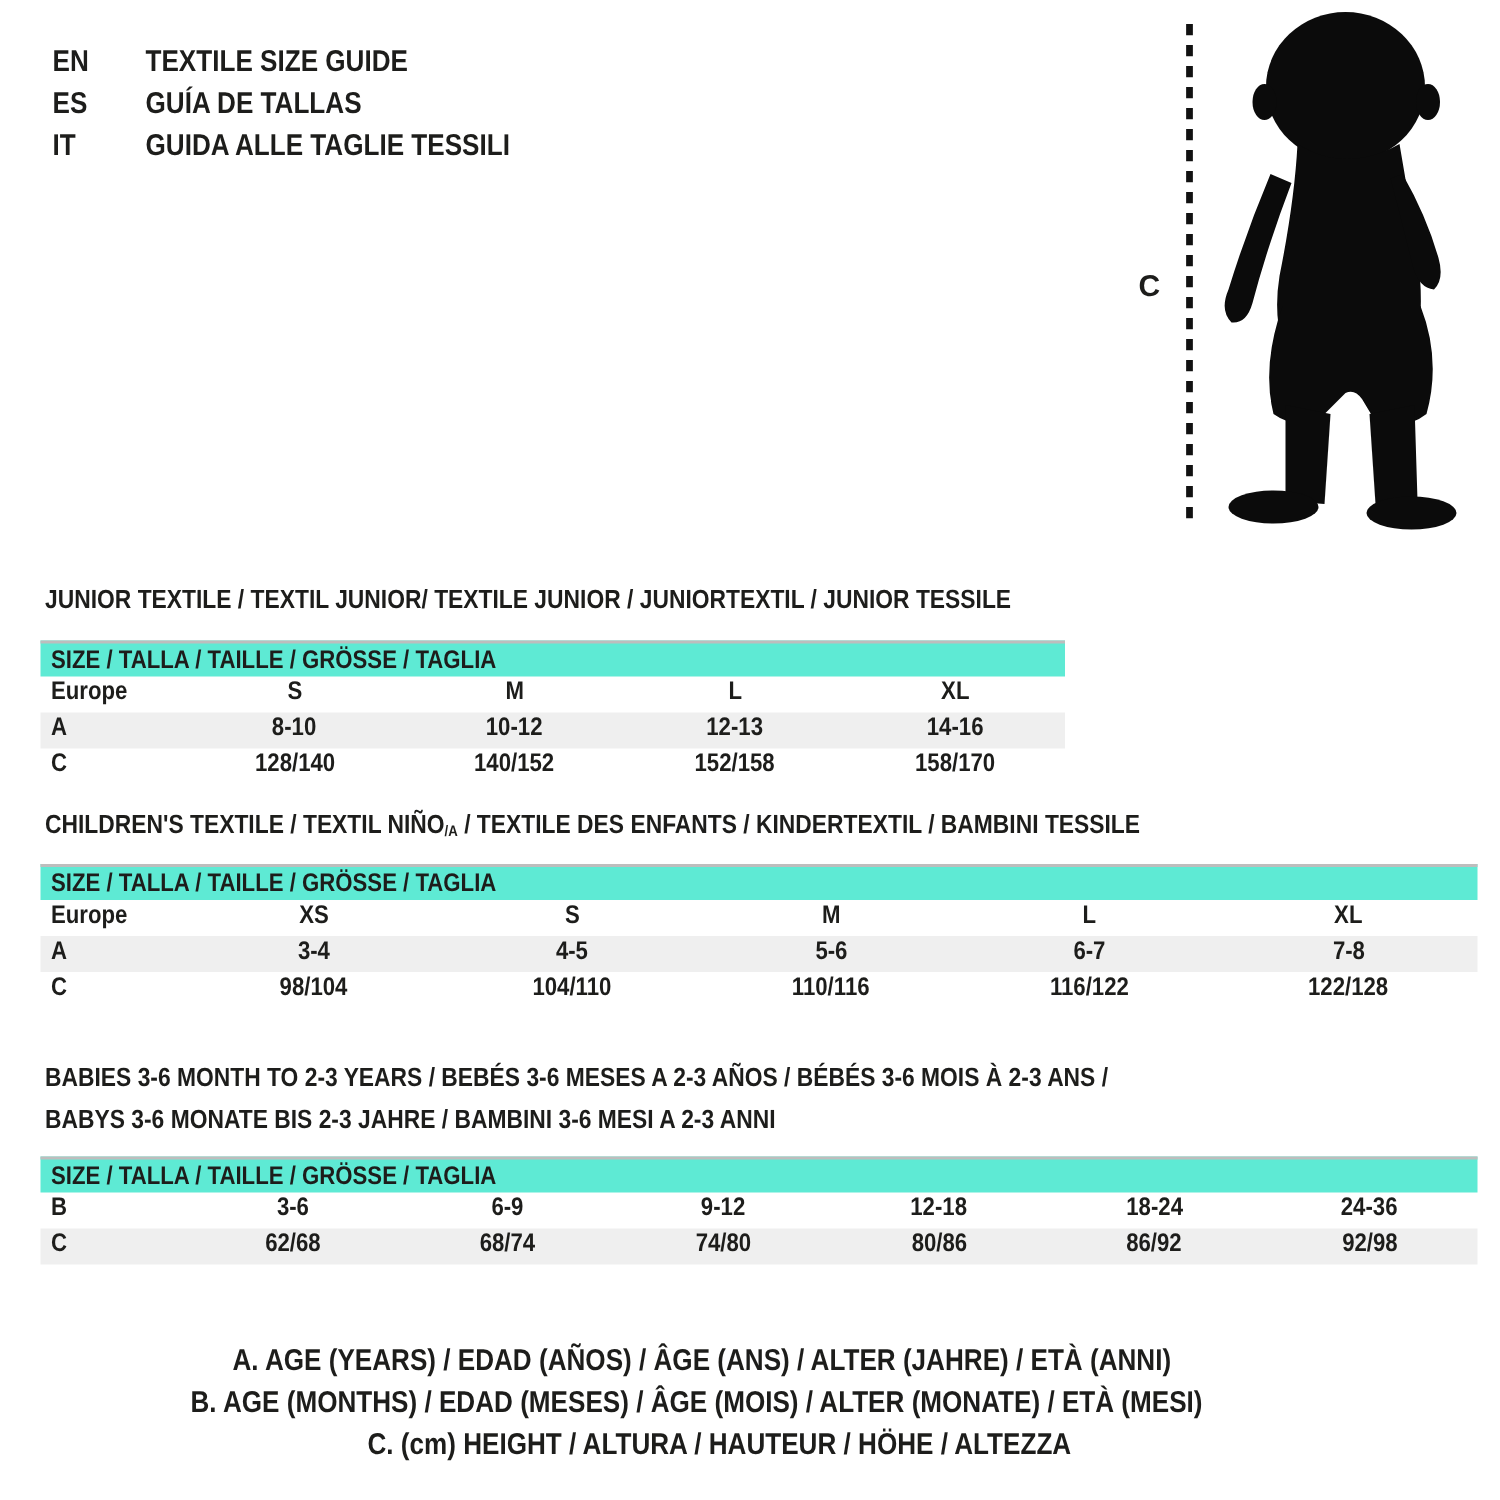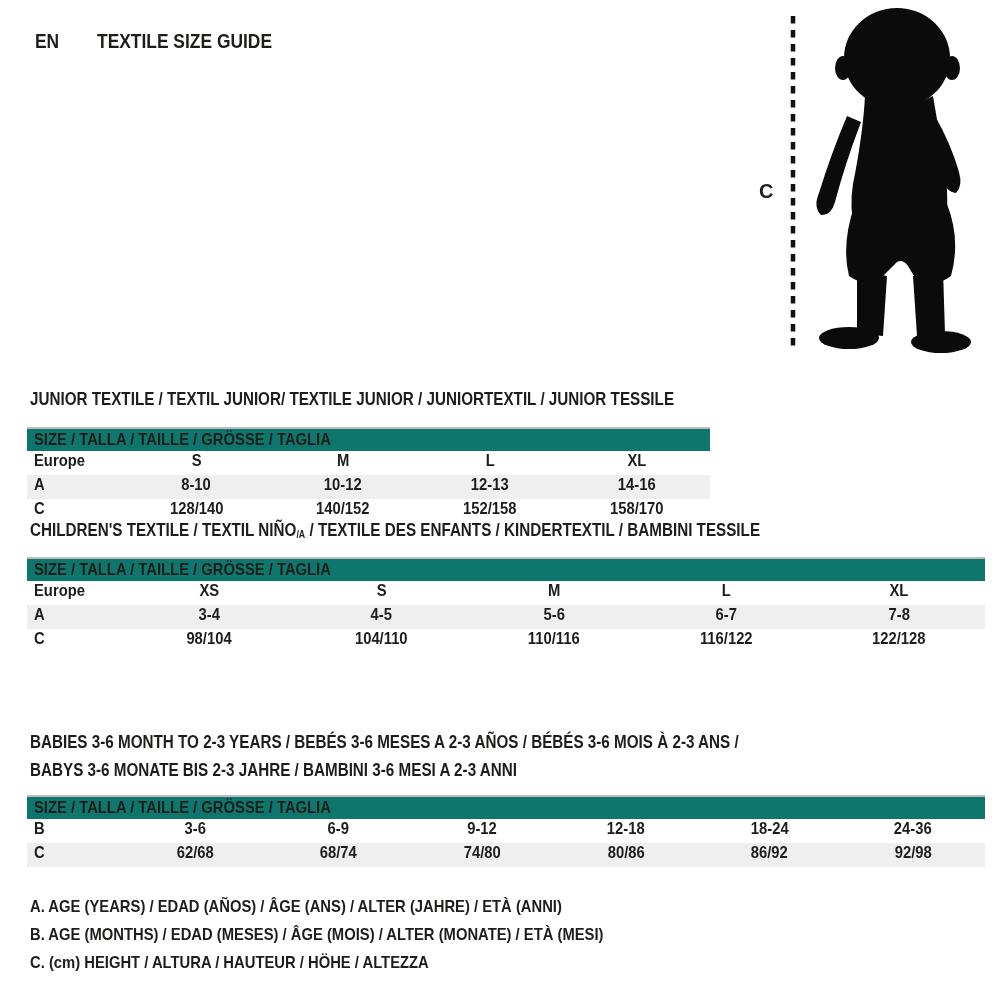--- a/index.html
+++ b/index.html
@@ -25,51 +25,59 @@
 
   
   .figure { position:absolute; left:745px; top:4px; width:250px; height:350px; }
   .figure svg { position:absolute; inset:0; width:100%; height:100%; }
   .c-label { position:absolute; left:14px; top:176px; font-size:20px; }
 
   
   .sections { position:absolute; left:27px; top:0; width:958px; height:0; }
   .section  { position:absolute; left:0; }
   .sec0 { top:360px; width:683px;margin-top:25px; }
-  .sec1 { top:516px; width:958px; }
-  .sec2 { top:728px; width:958px; }
+  .sec1 { top:535px; width:958px; }
+  .sec2 { top:704px; width:958px; }
   .tbl-title { padding-left:3px; font-size:17.5px; }
   .title-line { line-height:28px; }
   .tbl { position:absolute; left:0; right:0; }
   .sec0 .tbl { top:42px; }
   .sec1 .tbl { top:41px; }
   .sec2 .tbl { top:67px; }
   .size-bar {
-    height:24px; background:#0f766e; border-top:2px solid #bdbdbd;
+    height:24px; background:#5eead4; border-top:2px solid #bdbdbd;
     display:flex; align-items:center; padding-left:7px; font-size:17px;
   }
   .trow { display:flex; height:24px; align-items:flex-start; font-size:17px; }
   .trow.shade { background:#efefef; }
   .c0   { width:96px; padding-left:7px; text-align:left; }
   .cell { flex:1; text-align:center; }
   .sub  { font-size:0.58em; vertical-align:-0.22em; }
 
   
-  .legend { position:absolute; left:30px; top:893px; font-size:17px; }
+  .legend { position:absolute; left:30px; top:893px; font-size:20px;text-align:center; }
   .legend-line { line-height:28px; }
 </style>
 </head>
 <body>
 
 <div class="page">
 
   <div class="lang-list">
       <div class="lang-row">
         <span class="lang-code cond">EN</span>
         <span class="lang-label cond">TEXTILE SIZE GUIDE</span>
+      </div>
+      <div class="lang-row">
+        <span class="lang-code cond">ES</span>
+        <span class="lang-label cond">GUÍA DE TALLAS</span>
+      </div>
+      <div class="lang-row">
+        <span class="lang-code cond">IT</span>
+        <span class="lang-label cond">GUIDA ALLE TAGLIE TESSILI</span>
       </div>
     </div>
 
   <div class="figure">
     <svg viewBox="0 0 250 350" aria-hidden="true">
       <line x1="48" y1="12" x2="48" y2="343" stroke="#111111" stroke-width="4.5" stroke-dasharray="7.5 6.5"></line>
       <g fill="#0b0b0b">
         <ellipse cx="152" cy="54" rx="53" ry="50"></ellipse>
         <ellipse cx="98" cy="64" rx="8" ry="12"></ellipse>
         <ellipse cx="207" cy="64" rx="8" ry="12"></ellipse>

